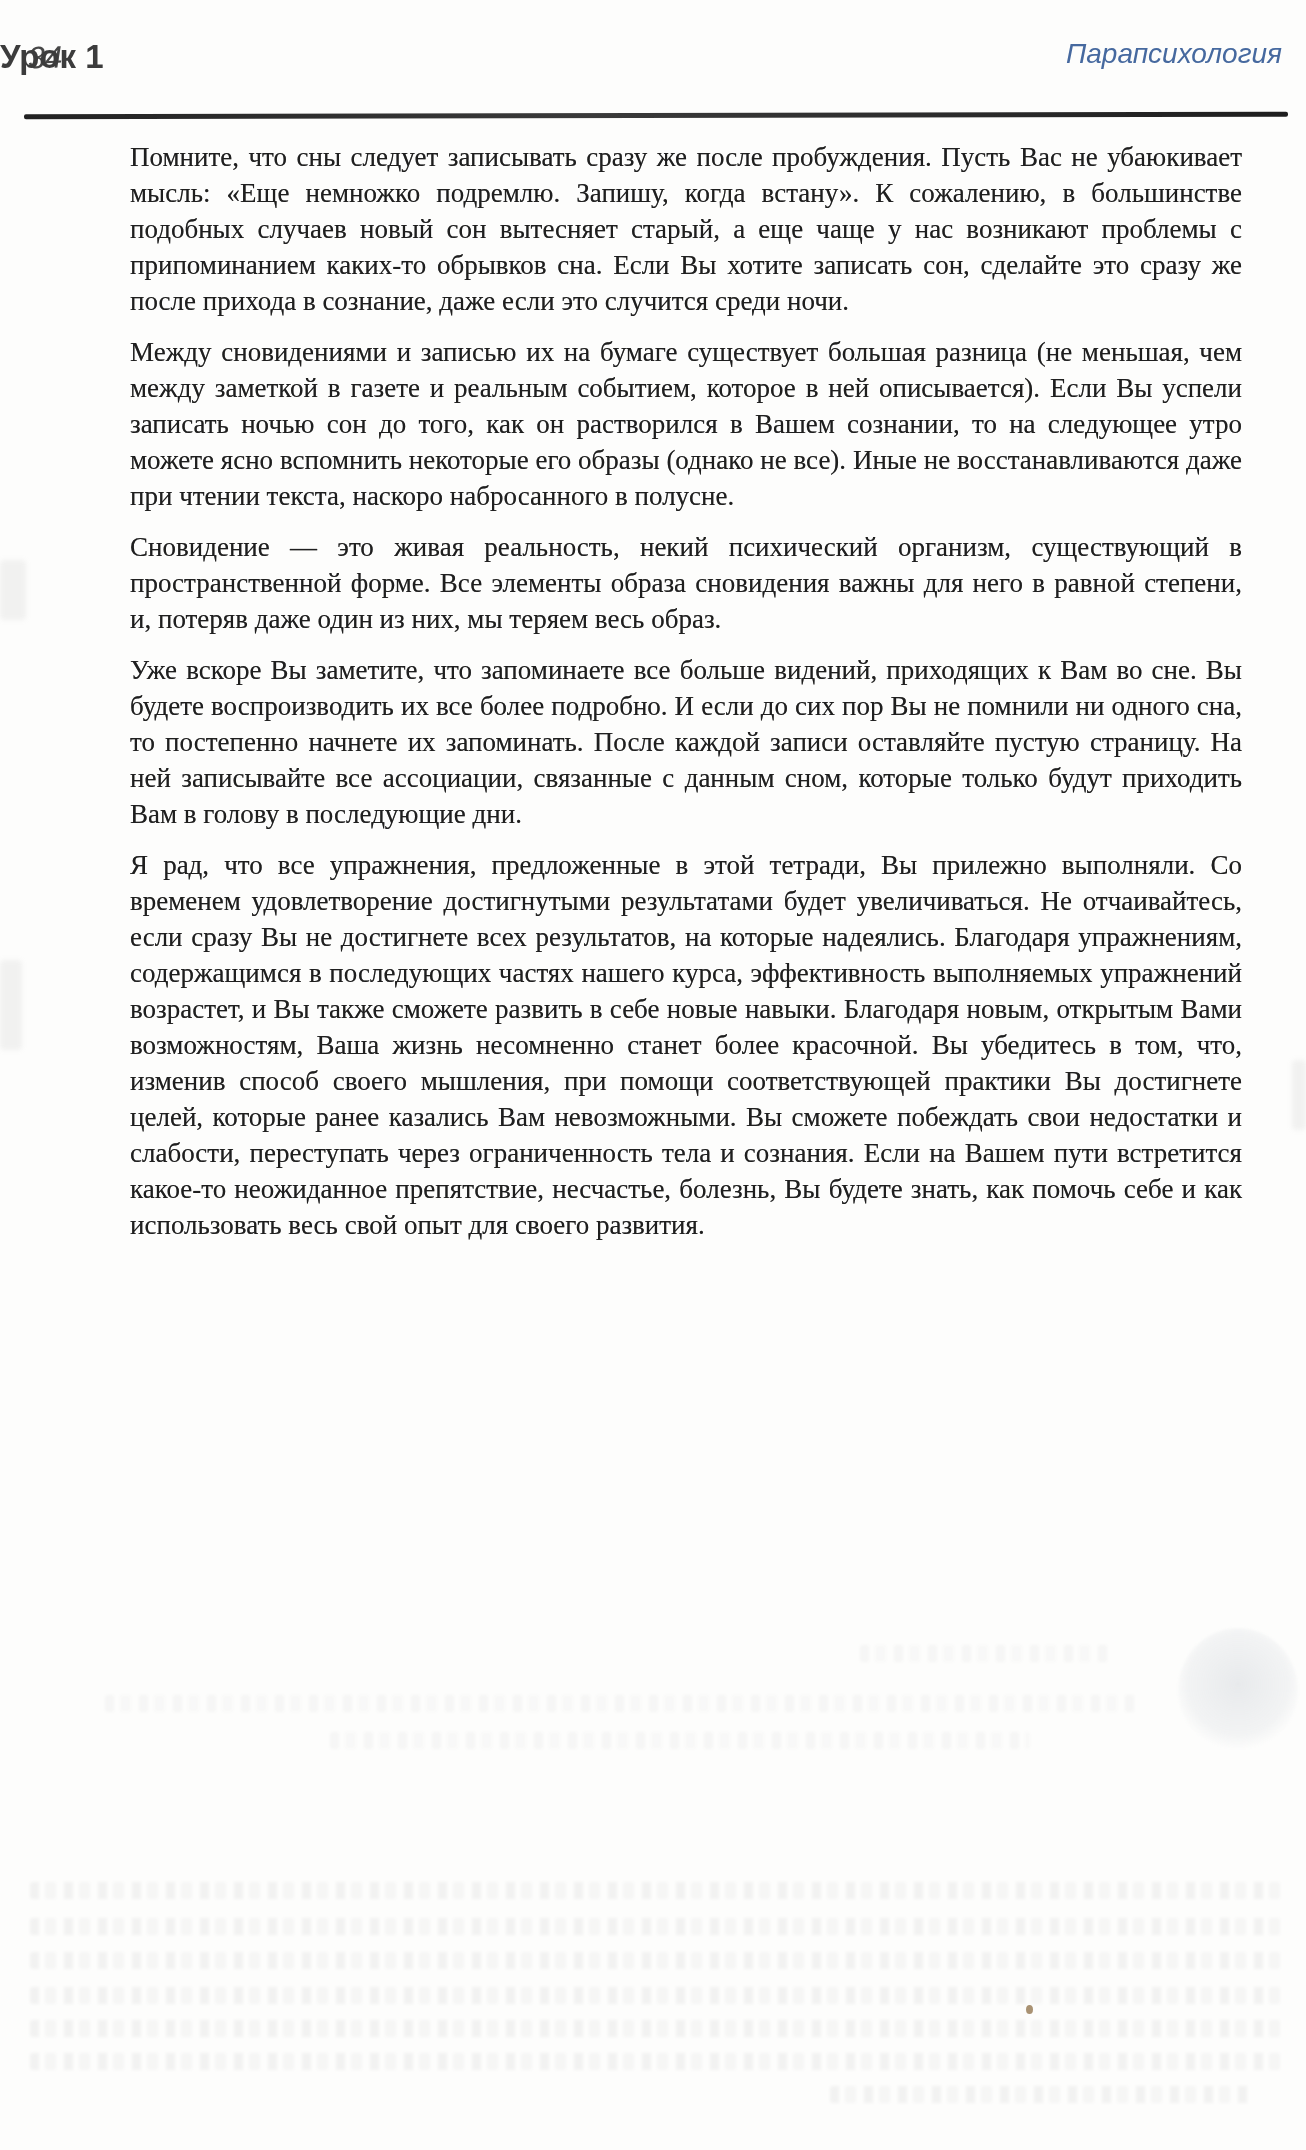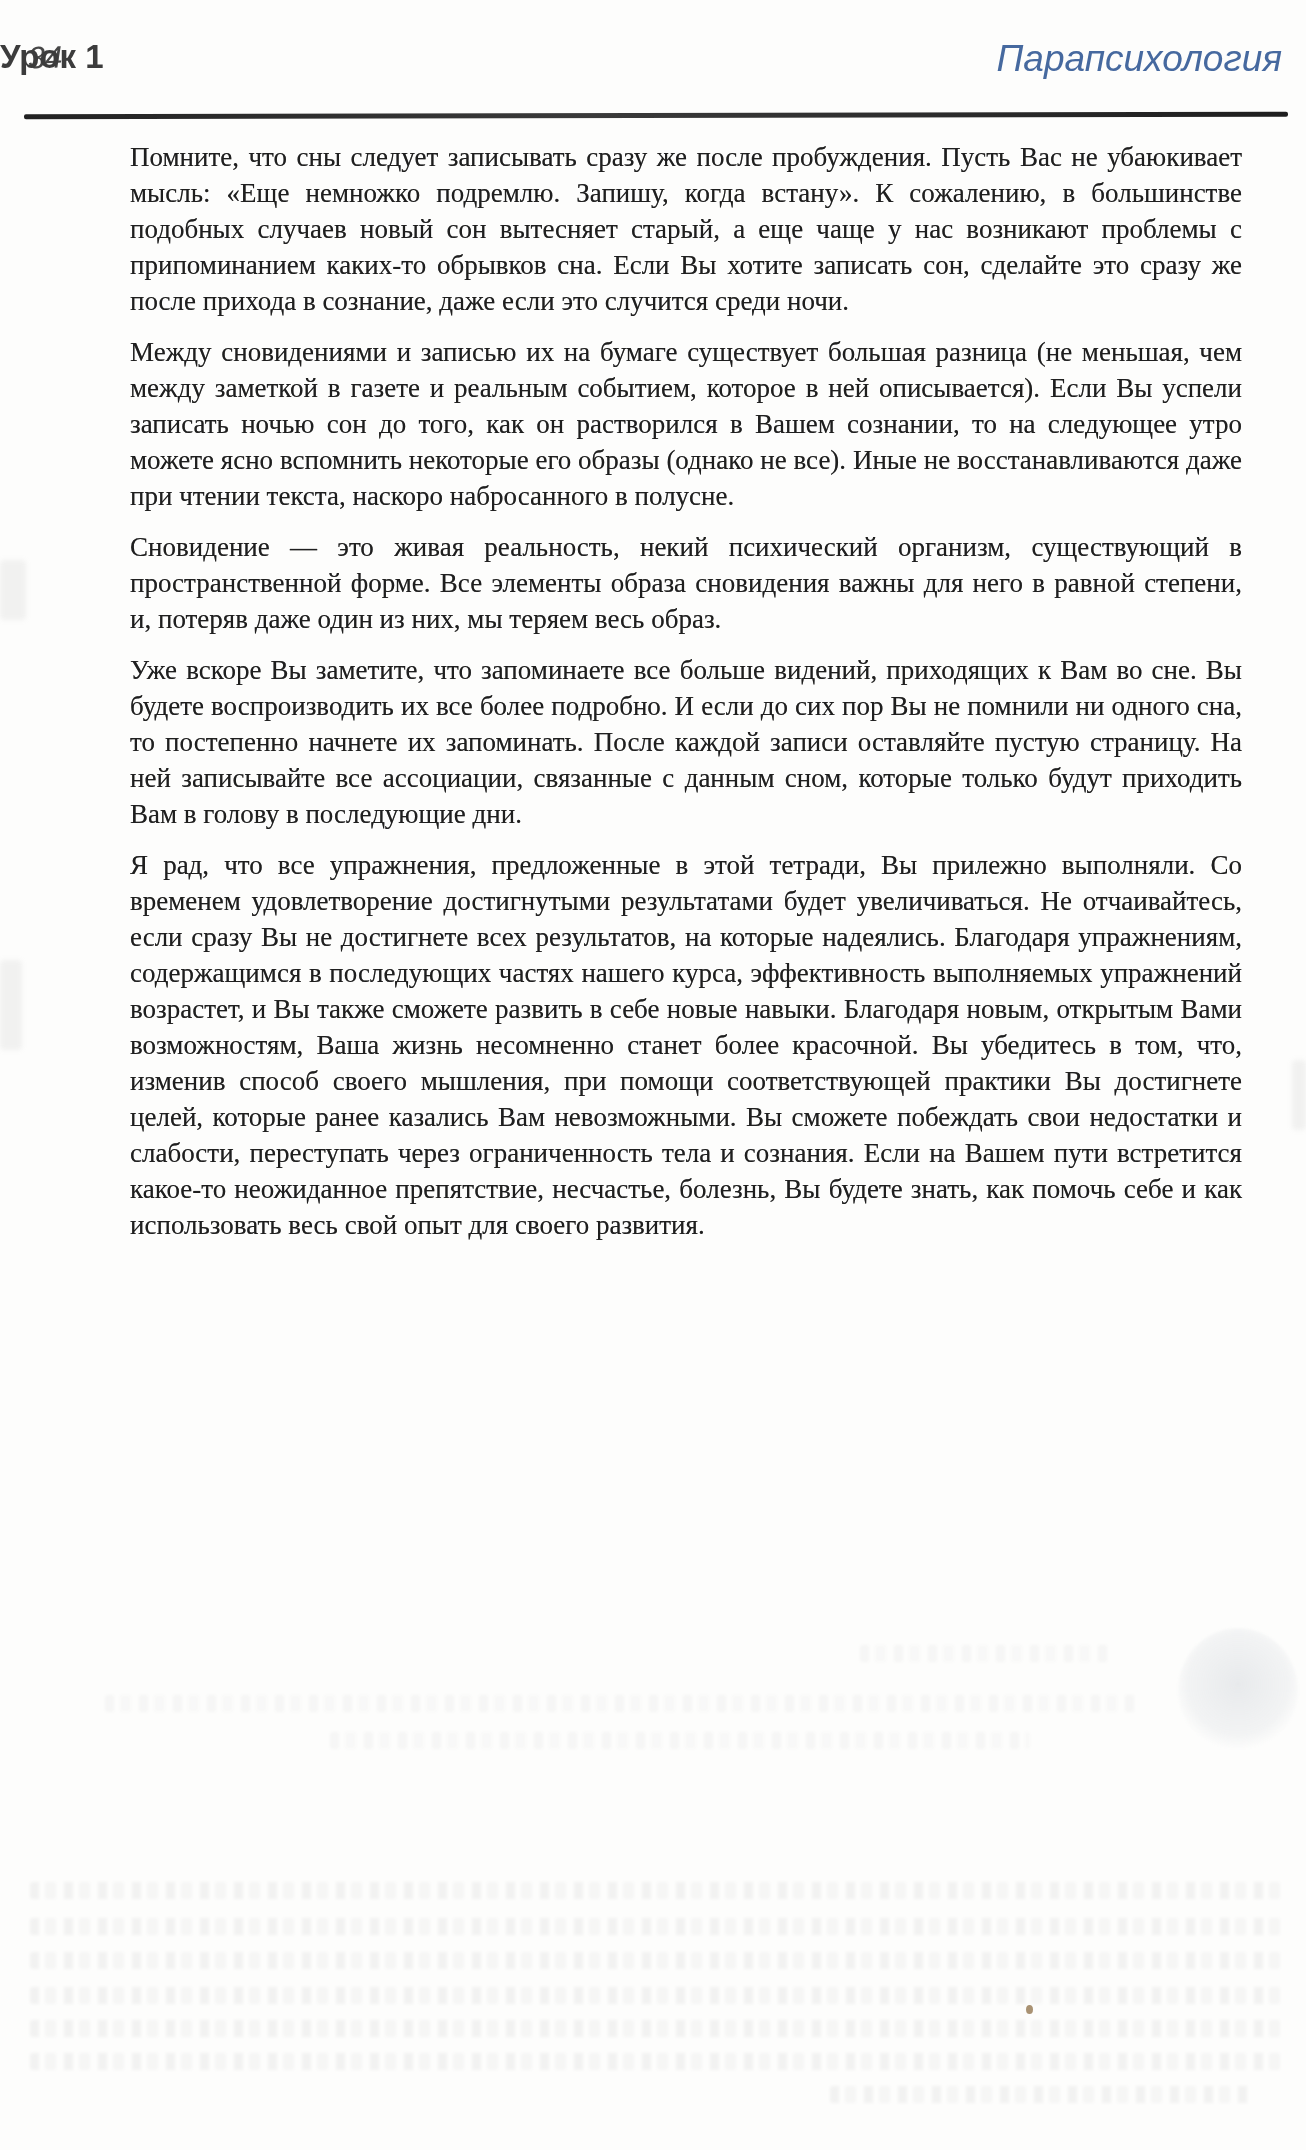--- a/index.html
+++ b/index.html
@@ -26,21 +26,21 @@
     transform:rotate(-2deg);
   }
   .lesson-label{
     position:absolute;left:0;right:0;top:38px;text-align:left;
     font-family:"Liberation Sans", sans-serif;
     font-weight:bold;font-size:33px;color:var(--header-text);
   }
   .book-title{
     position:absolute;right:24px;top:38px;
     font-family:"Liberation Sans", sans-serif;
-    font-style:italic;font-size:37px;color:var(--title-blue);
+    font-style:italic;font-size:28px;color:var(--title-blue);
   }
   .header-rule{
     position:absolute;left:24px;right:18px;top:113px;height:5px;
     background:linear-gradient(90deg,#222 0%,#3a3a3a 45%,#1e1e1e 100%);
     border-radius:2px;
     transform:rotate(-0.12deg);
   }
   
   .text-column{
     position:absolute;left:130px;top:139px;width:1112px;

